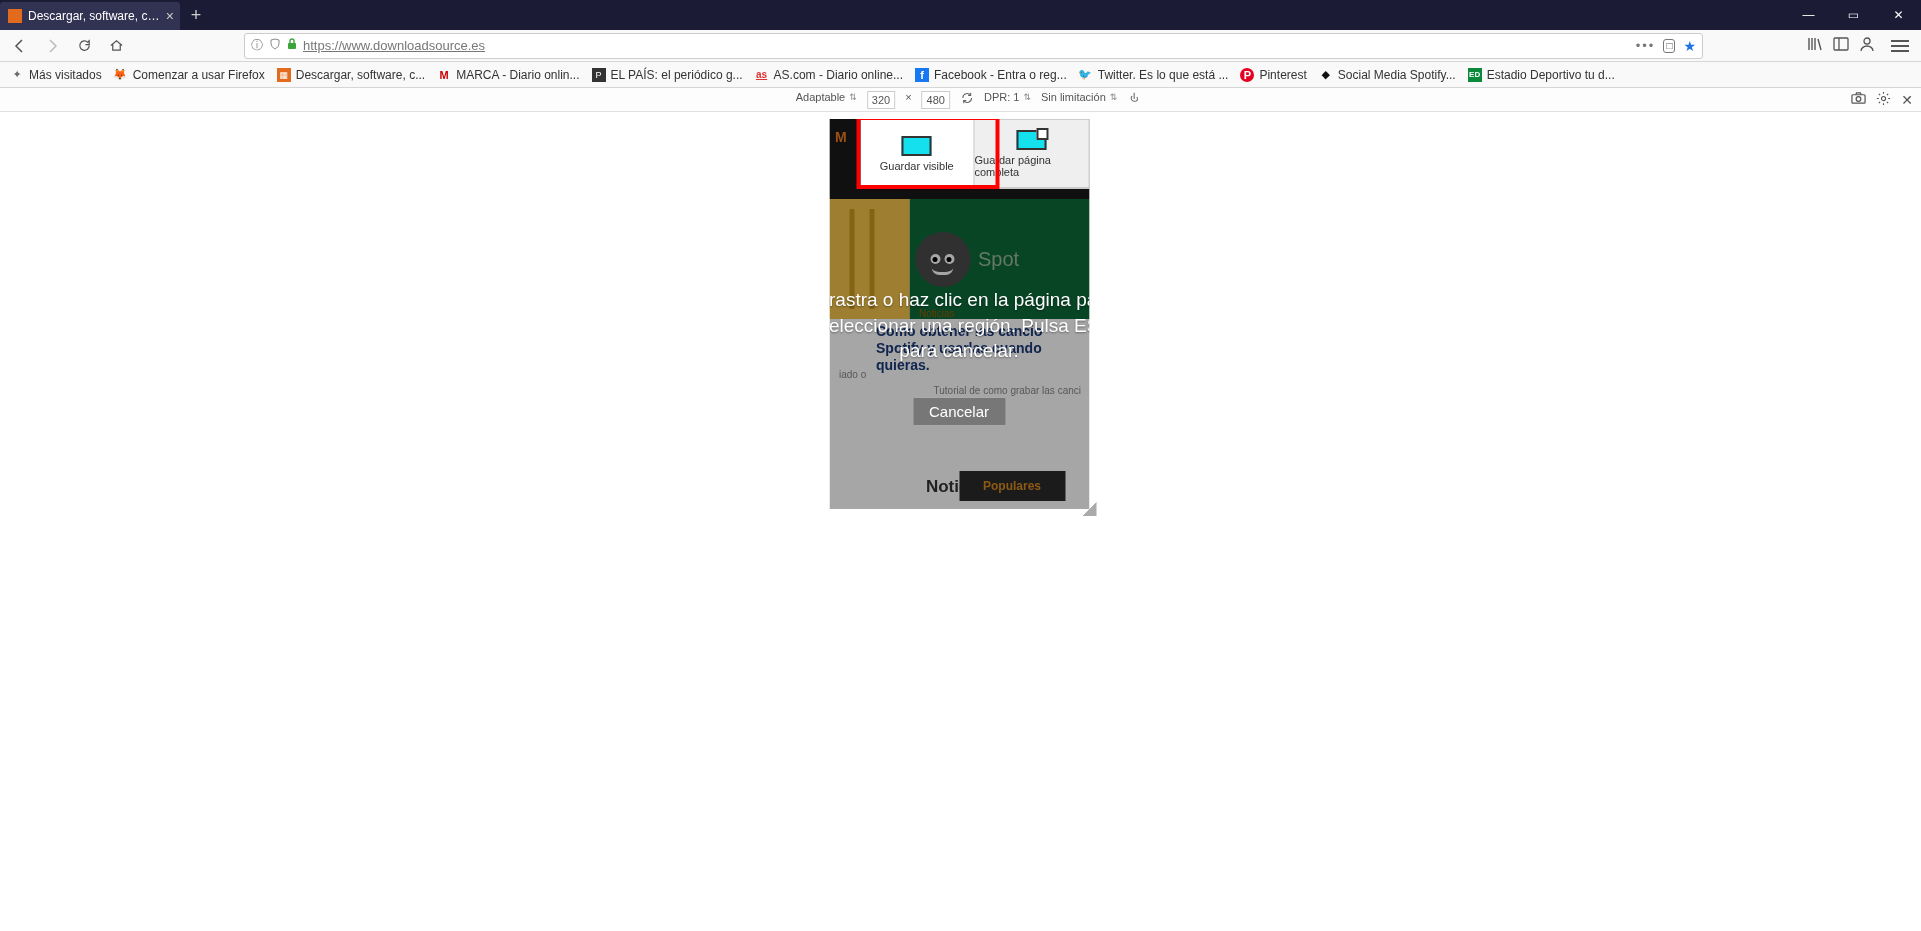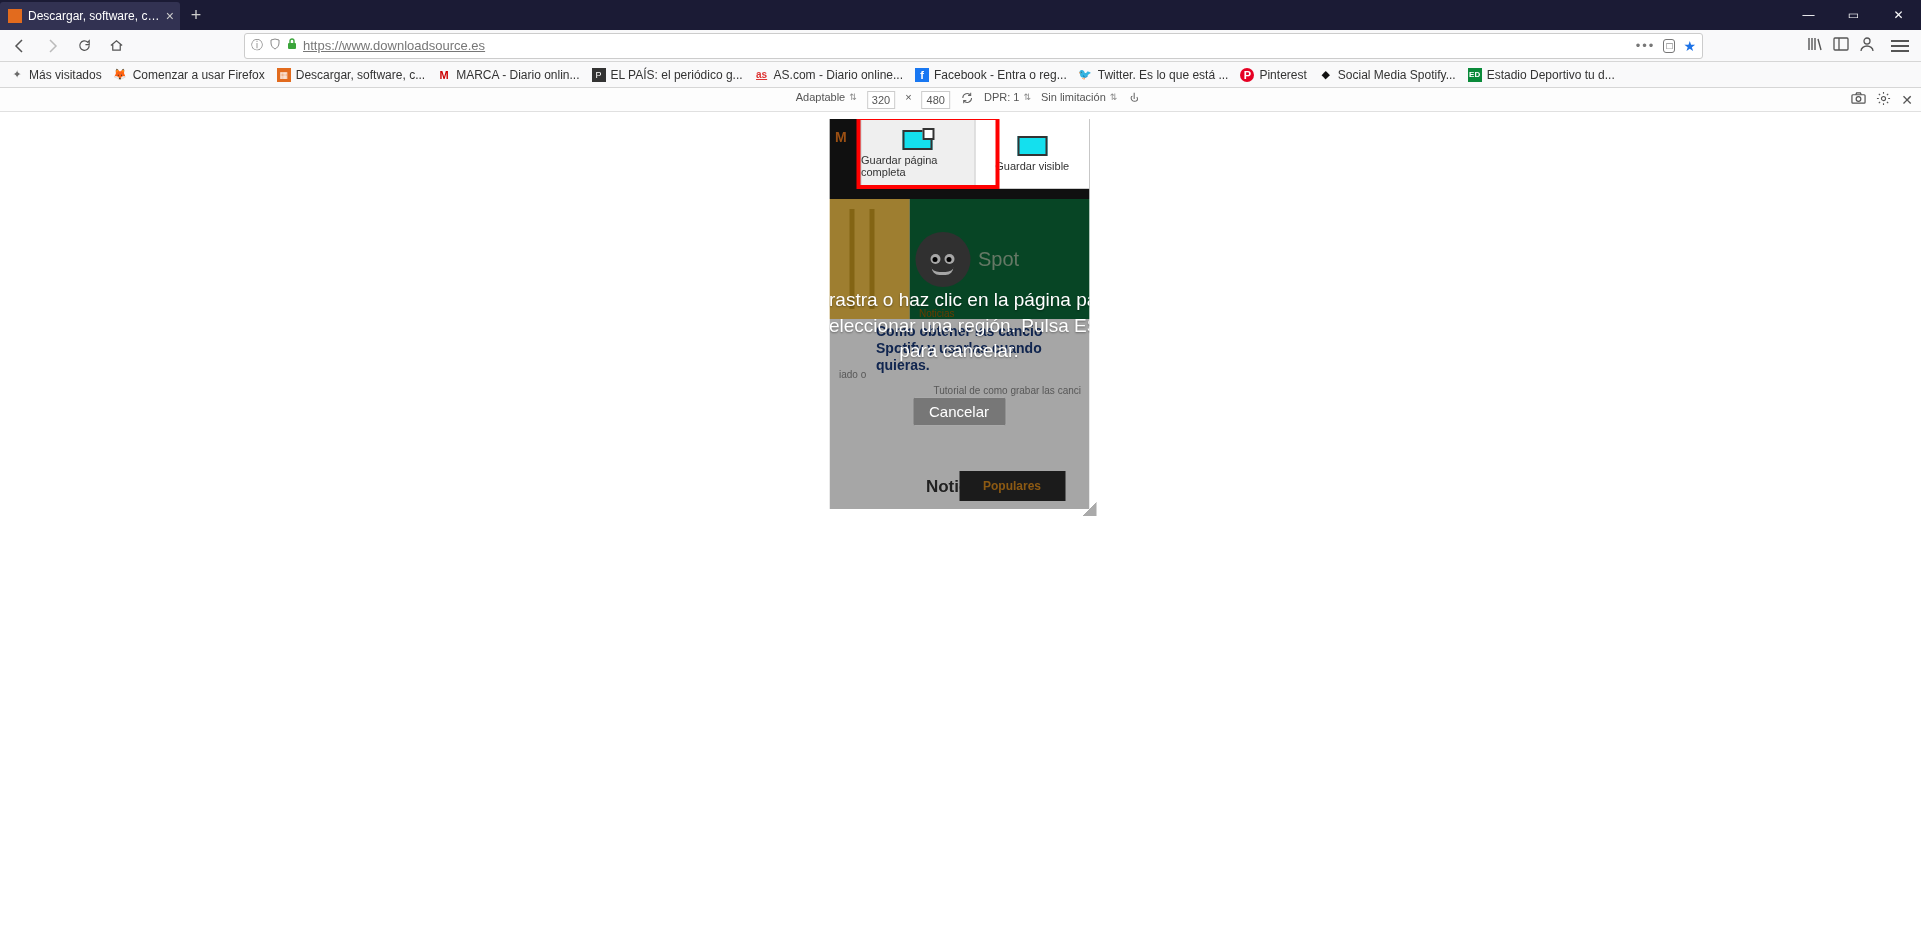--- a/index.html
+++ b/index.html
@@ -411,26 +411,26 @@
     <div class="device-dim"></div>
 
     <div class="instr">
       <div>rastra o haz clic en la página pa</div>
       <div>eleccionar una región. Pulsa ES</div>
       <div>para cancelar.</div>
     </div>
     <button class="cancel-btn">Cancelar</button>
 
     <div class="shot-popup">
+      <div class="shot-opt">
+        <div class="screen-ico"></div>
+        <span>Guardar visible</span>
+      </div>
       <div class="shot-opt full">
         <div class="screen-ico"></div>
         <span>Guardar página completa</span>
       </div>
-      <div class="shot-opt">
-        <div class="screen-ico"></div>
-        <span>Guardar visible</span>
-      </div>
     </div>
     <div class="highlight-red"></div>
 
   </div>
   <div class="dim-handle"></div>
 </div>
 
 </body></html>

